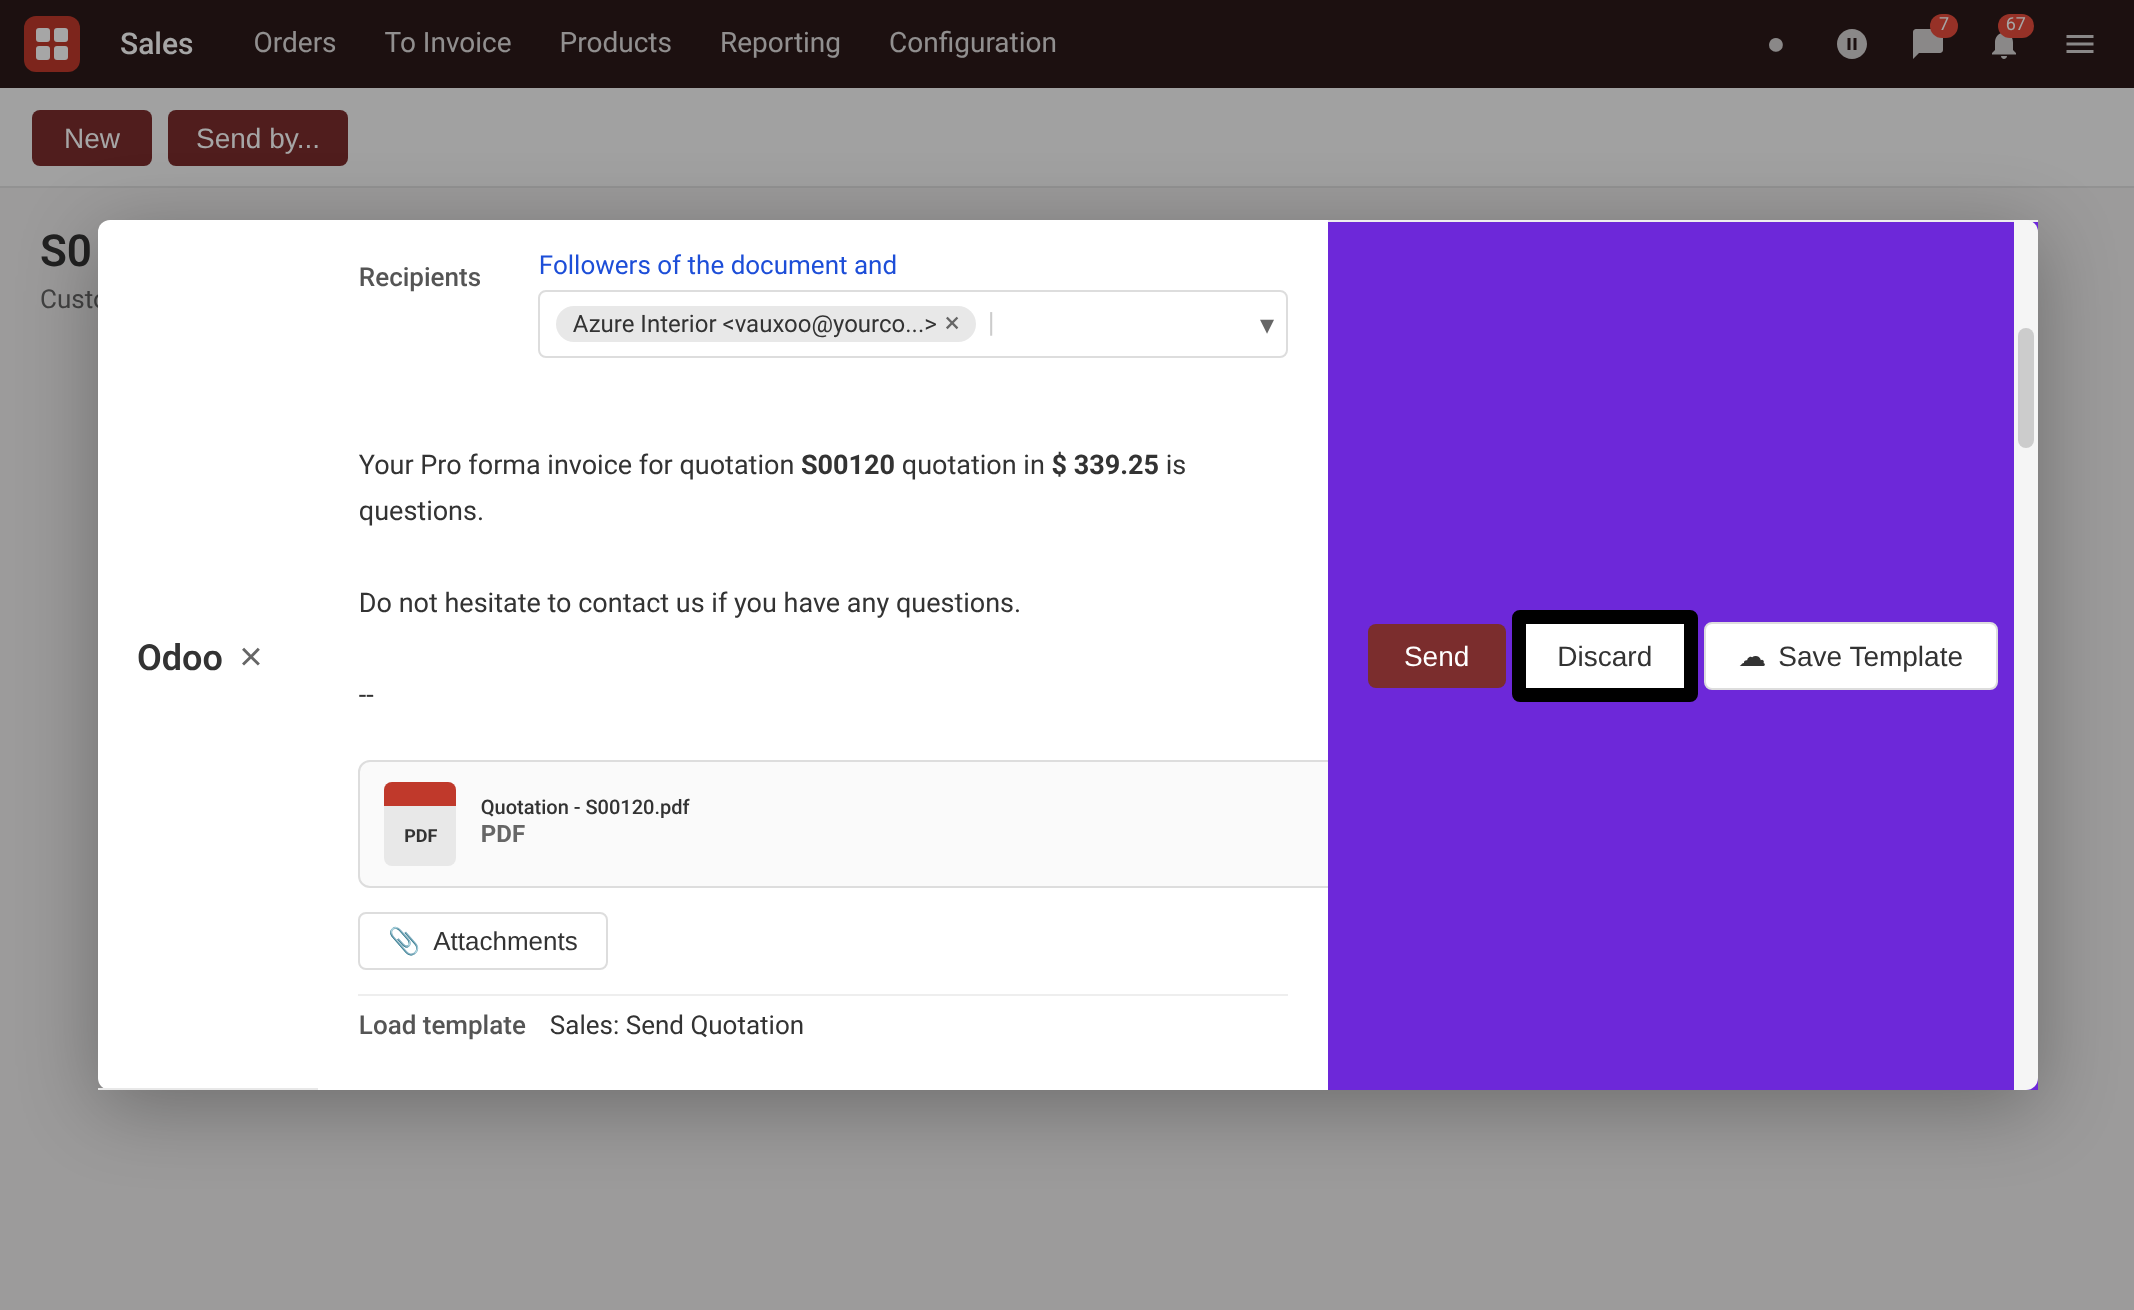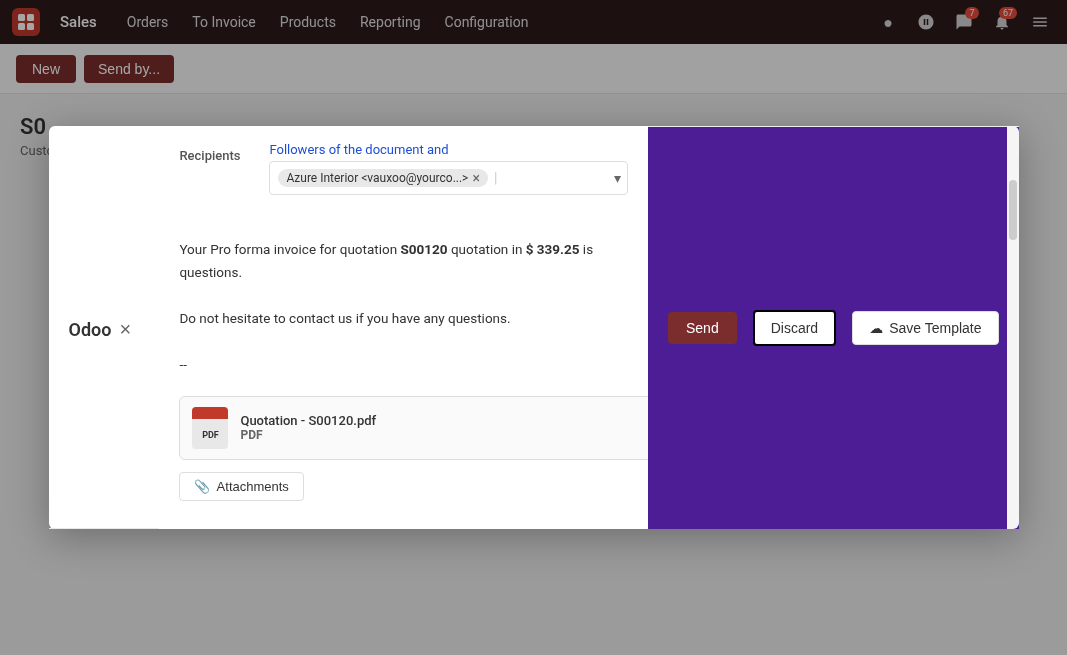--- a/index.html
+++ b/index.html
@@ -288,21 +288,21 @@
       position: absolute;
       top: 0;
     }
     .pdf-icon-text {
       font-size: 9px;
       font-weight: bold;
       color: #333;
       margin-top: 14px;
     }
     .attachment-info { flex: 1; }
-    .attachment-name { font-size: 13px; color: #333; font-weight: 500; }
+    .attachment-name { font-size: 10px; color: #333; font-weight: 500; }
     .attachment-type { font-size: 12px; color: #666; font-weight: bold; }
     .attachment-check { color: #555; font-size: 16px; }
 
     
     .attachments-btn {
       display: inline-flex;
       align-items: center;
       gap: 6px;
       border: 1px solid #ddd;
       background: white;
@@ -329,39 +329,39 @@
     }
     .load-template-value {
       font-size: 13px;
       color: #333;
     }
 
     
     .modal-footer {
       display: flex;
       align-items: center;
-      gap: 16px;
+      gap: 3px;
       padding: 12px 20px;
       border-top: 1px solid #eee;
-      background: #4c1d95;
+      background: #6d28d9;
     }
     .btn-send {
       background: #7b2d2d;
       color: white;
       border: none;
       padding: 8px 18px;
       border-radius: 4px;
       font-size: 14px;
       cursor: pointer;
       font-weight: 500;
     }
     .btn-discard {
       background: white;
       color: #333;
-      border: 2px solid #000000;
+      border: 7px solid #000000;
       padding: 8px 16px;
       border-radius: 4px;
       font-size: 14px;
       cursor: pointer;
     }
     .btn-save-template {
       background: white;
       color: #333;
       border: 1px solid #ddd;
       padding: 8px 16px;
@@ -488,20 +488,24 @@
         <span class="attachment-check">✓</span>
       </div>
 
       
       <button class="attachments-btn">
         <span>📎</span>
         <span>Attachments</span>
       </button>
 
       
+      <div class="load-template-row">
+        <span class="load-template-label">Load template</span>
+        <span class="load-template-value">Sales: Send Quotation</span>
+      </div>
 
     </div>
 
     <div class="modal-footer">
       <button class="btn-send">Send</button>
       <button class="btn-discard">Discard</button>
       <button class="btn-save-template">
         <span>☁</span>
         <span>Save Template</span>
       </button>

